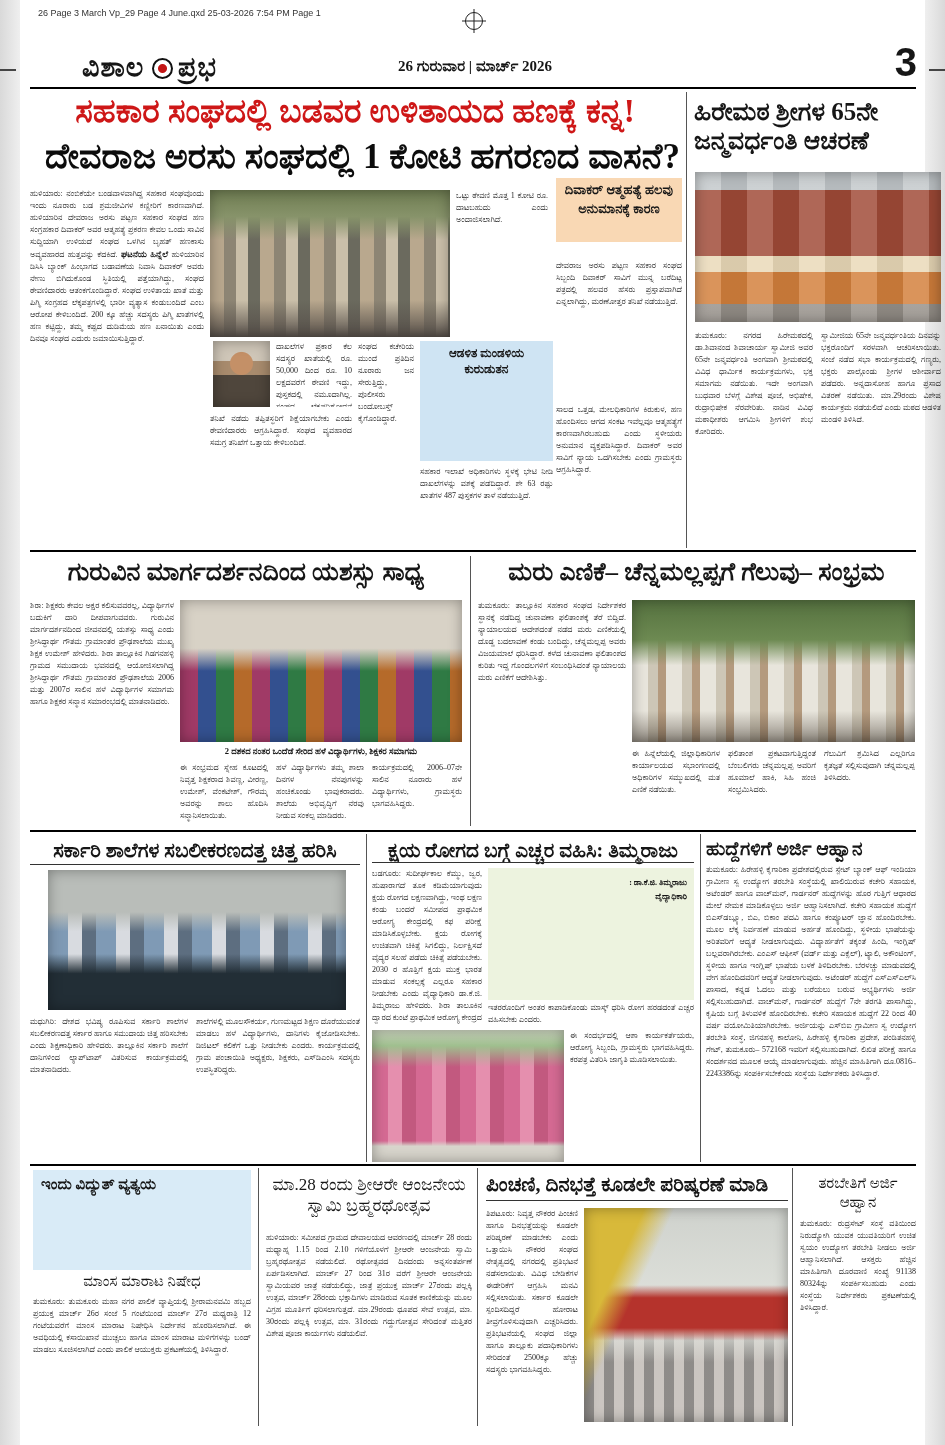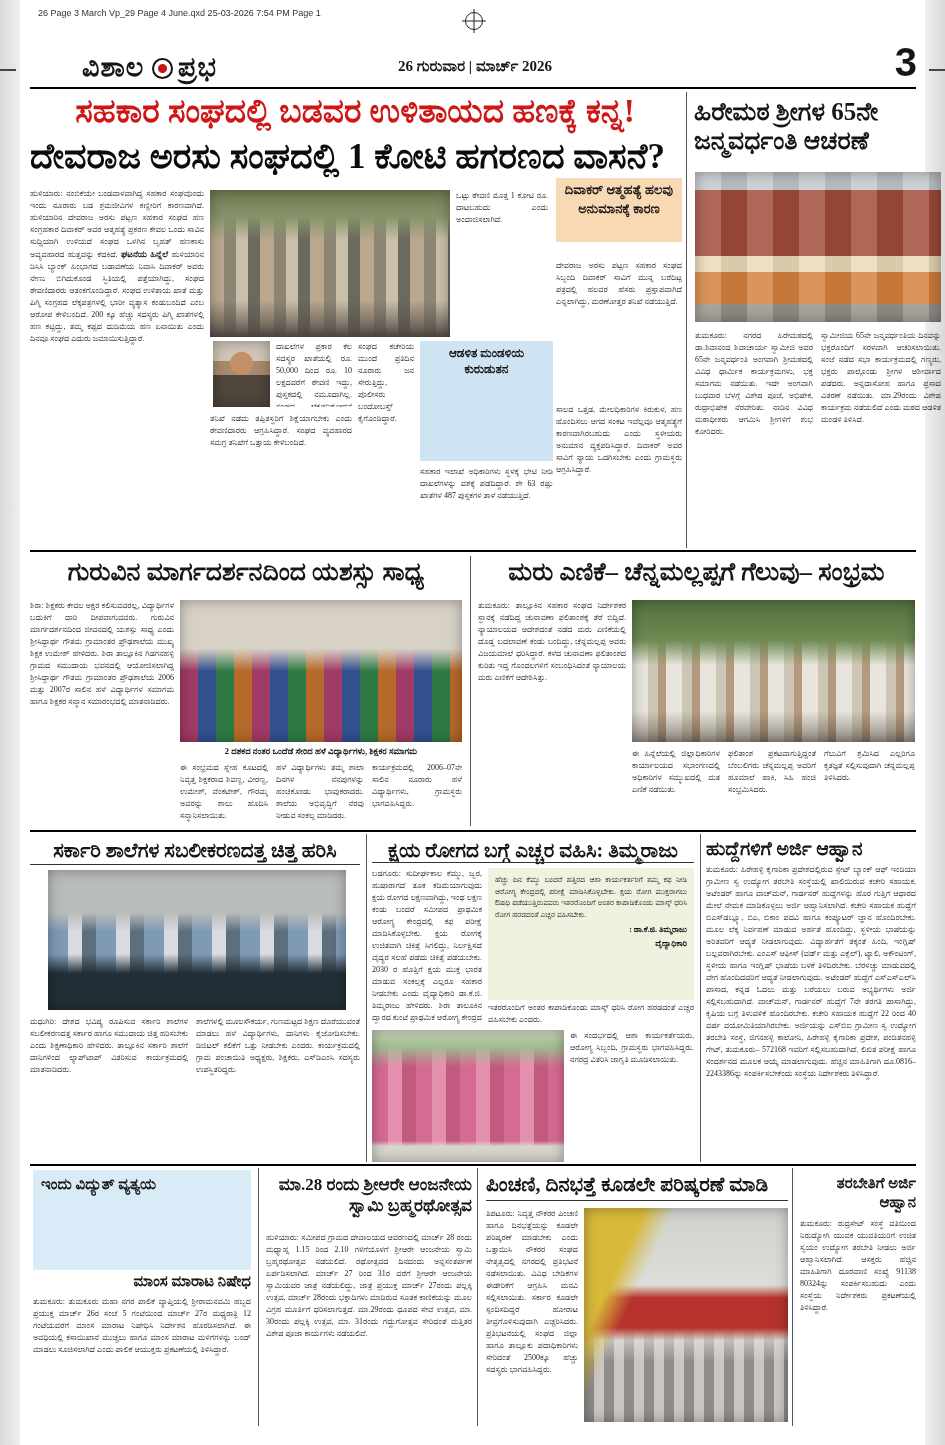--- a/index.html
+++ b/index.html
@@ -17,26 +17,26 @@
   .mast-name{position:absolute;left:82px;top:52px;font-size:27px;font-weight:bold;letter-spacing:1px;}
   .mast-logo{position:absolute;left:152px;top:58px;width:17px;height:17px;border:2px solid #111;border-radius:50%;
              background:radial-gradient(circle,#c31616 0 4px,#fff 5px);}
   .mast-name2{position:absolute;left:178px;top:52px;font-size:27px;font-weight:bold;letter-spacing:1px;}
   .mast-date{position:absolute;left:330px;top:58px;width:290px;text-align:center;font-size:15px;font-weight:bold;}
   .pageno{position:absolute;right:28px;top:40px;font-size:40px;font-weight:bold;font-family:"Liberation Sans",sans-serif;}
   .hrule{position:absolute;left:30px;width:886px;background:#000;}
   .vrule{position:absolute;width:1px;background:#555;}
   .kicker{position:absolute;left:30px;top:92px;width:650px;text-align:center;
           font-size:33px;font-weight:bold;color:#ce1717;line-height:1.2;}
-  .mainhead{position:absolute;left:30px;top:136px;width:650px;text-align:left;
+  .mainhead{position:absolute;left:30px;top:136px;width:650px;text-align:right;
           font-size:35px;font-weight:bold;color:#0c0c0c;line-height:1.2;}
   .h2{position:absolute;font-size:25px;font-weight:bold;text-align:center;line-height:1.15;}
   .h3{position:absolute;font-size:20px;font-weight:bold;text-align:center;line-height:1.2;}
   .h3l{position:absolute;font-size:19px;font-weight:bold;text-align:left;line-height:1.2;}
-  .h4{position:absolute;font-size:15px;font-weight:bold;text-align:right;line-height:1.25;}
+  .h4{position:absolute;font-size:15px;font-weight:normal;text-align:center;line-height:1.25;}
   .txt{position:absolute;font-size:8px;line-height:1.5;text-align:justify;overflow:hidden;color:#1d1d1d;}
   .txt .sub{font-weight:bold;font-size:8.5px;}
   .box{position:absolute;overflow:hidden;}
   .box-orange{background:#f9d8b4;text-align:center;font-weight:bold;font-size:13px;line-height:1.45;padding:3px 6px;}
   .box-blue{background:#cfe4f3;padding:5px 6px;}
   .box-blue .bt{font-weight:bold;font-size:12px;text-align:center;line-height:1.3;margin-bottom:3px;}
   .box-blue .bb{font-size:7.5px;line-height:1.5;text-align:justify;}
   .box-green{background:#edf3df;padding:6px 7px;}
   .box-green .bb{font-size:7.5px;line-height:1.55;text-align:justify;}
   .box-green .ba{font-size:8px;font-weight:bold;text-align:right;margin-top:4px;}
@@ -168,27 +168,26 @@
     <div class="ph ph6" style="left:48px;top:870px;width:298px;height:140px;"></div>
     <div class="txt" style="left:30px;top:1016px;width:158px;height:146px;">ಮಧುಗಿರಿ: ದೇಶದ ಭವಿಷ್ಯ ರೂಪಿಸುವ ಸರ್ಕಾರಿ ಶಾಲೆಗಳ ಸಬಲೀಕರಣದತ್ತ ಸರ್ಕಾರ ಹಾಗೂ ಸಮುದಾಯ ಚಿತ್ತ ಹರಿಸಬೇಕು ಎಂದು ಶಿಕ್ಷಣಾಧಿಕಾರಿ ಹೇಳಿದರು. ತಾಲ್ಲೂಕಿನ ಸರ್ಕಾರಿ ಶಾಲೆಗೆ ದಾನಿಗಳಿಂದ ಲ್ಯಾಪ್‌ಟಾಪ್ ವಿತರಿಸುವ ಕಾರ್ಯಕ್ರಮದಲ್ಲಿ ಮಾತನಾಡಿದರು.</div>
     <div class="txt" style="left:196px;top:1016px;width:164px;height:146px;">ಶಾಲೆಗಳಲ್ಲಿ ಮೂಲಸೌಕರ್ಯ, ಗುಣಮಟ್ಟದ ಶಿಕ್ಷಣ ದೊರೆಯುವಂತೆ ಮಾಡಲು ಹಳೆ ವಿದ್ಯಾರ್ಥಿಗಳು, ದಾನಿಗಳು ಕೈಜೋಡಿಸಬೇಕು. ಡಿಜಿಟಲ್ ಕಲಿಕೆಗೆ ಒತ್ತು ನೀಡಬೇಕು ಎಂದರು. ಕಾರ್ಯಕ್ರಮದಲ್ಲಿ ಗ್ರಾಮ ಪಂಚಾಯಿತಿ ಅಧ್ಯಕ್ಷರು, ಶಿಕ್ಷಕರು, ಎಸ್‌ಡಿಎಂಸಿ ಸದಸ್ಯರು ಉಪಸ್ಥಿತರಿದ್ದರು.</div>
   </div>
 
   <div>
     <div class="h3" style="left:372px;top:838px;width:322px;">ಕ್ಷಯ ರೋಗದ ಬಗ್ಗೆ ಎಚ್ಚರ ವಹಿಸಿ: ತಿಮ್ಮರಾಜು</div>
     <div class="headrule" style="left:372px;top:862px;width:322px;"></div>
     <div class="txt" style="left:372px;top:868px;width:110px;height:158px;">ಬಡಗೂರು: ಸುದೀರ್ಘಕಾಲ ಕೆಮ್ಮು, ಜ್ವರ, ಹುಷಾರಾಗದೆ ತೂಕ ಕಡಿಮೆಯಾಗುವುದು ಕ್ಷಯ ರೋಗದ ಲಕ್ಷಣವಾಗಿದ್ದು, ಇಂಥ ಲಕ್ಷಣ ಕಂಡು ಬಂದರೆ ಸಮೀಪದ ಪ್ರಾಥಮಿಕ ಆರೋಗ್ಯ ಕೇಂದ್ರದಲ್ಲಿ ಕಫ ಪರೀಕ್ಷೆ ಮಾಡಿಸಿಕೊಳ್ಳಬೇಕು. ಕ್ಷಯ ರೋಗಕ್ಕೆ ಉಚಿತವಾಗಿ ಚಿಕಿತ್ಸೆ ಸಿಗಲಿದ್ದು, ನಿರ್ಲಕ್ಷಿಸದೆ ವೈದ್ಯರ ಸಲಹೆ ಪಡೆದು ಚಿಕಿತ್ಸೆ ಪಡೆಯಬೇಕು. 2030 ರ ಹೊತ್ತಿಗೆ ಕ್ಷಯ ಮುಕ್ತ ಭಾರತ ಮಾಡುವ ಸಂಕಲ್ಪಕ್ಕೆ ಎಲ್ಲರೂ ಸಹಕಾರ ನೀಡಬೇಕು ಎಂದು ವೈದ್ಯಾಧಿಕಾರಿ ಡಾ.ಕೆ.ಜಿ. ತಿಮ್ಮರಾಜು ಹೇಳಿದರು. ಶಿರಾ ತಾಲೂಕಿನ ದ್ವಾರದ ಕುಂಟೆ ಪ್ರಾಥಮಿಕ ಆರೋಗ್ಯ ಕೇಂದ್ರದ ವತಿಯಿಂದ ನಡೆದ ವಿಶ್ವ ಕ್ಷಯ ರೋಗ ದಿನಾಚರಣೆಯಲ್ಲಿ ಮಾತನಾಡಿದರು.</div>
     <div class="box box-green" style="left:488px;top:868px;width:192px;height:120px;">
-      <div class="bb">ಹೆಚ್ಚು ದಿನ ಕೆಮ್ಮು ಬಂದರೆ ಹತ್ತಿರದ ಆಶಾ ಕಾರ್ಯಕರ್ತರಿಗೆ ತಮ್ಮ ಕಫ ನೀಡಿ ಆರೋಗ್ಯ ಕೇಂದ್ರದಲ್ಲಿ ಪರೀಕ್ಷೆ ಮಾಡಿಸಿಕೊಳ್ಳಬೇಕು. ಕ್ಷಯ ರೋಗ ಮುಕ್ತರಾಗಲು ಔಷಧಿ ಪಡೆಯುತ್ತಿರುವವರು ಇತರರೊಂದಿಗೆ ಅಂತರ ಕಾಪಾಡಿಕೊಂಡು ಮಾಸ್ಕ್ ಧರಿಸಿ ರೋಗ ಹರಡದಂತೆ ಎಚ್ಚರ ವಹಿಸಬೇಕು.</div>
       <div class="ba">: ಡಾ.ಕೆ.ಜಿ. ತಿಮ್ಮರಾಜು</div>
       <div class="ba">ವೈದ್ಯಾಧಿಕಾರಿ</div>
     </div>
     <div class="txt" style="left:488px;top:1002px;width:206px;height:26px;">ಇತರರೊಂದಿಗೆ ಅಂತರ ಕಾಪಾಡಿಕೊಂಡು ಮಾಸ್ಕ್ ಧರಿಸಿ ರೋಗ ಹರಡದಂತೆ ಎಚ್ಚರ ವಹಿಸಬೇಕು ಎಂದರು.</div>
     <div class="ph ph7" style="left:372px;top:1030px;width:192px;height:132px;"></div>
-    <div class="txt" style="left:570px;top:1030px;width:124px;height:132px;">ಈ ಸಂದರ್ಭದಲ್ಲಿ ಆಶಾ ಕಾರ್ಯಕರ್ತೆಯರು, ಆರೋಗ್ಯ ಸಿಬ್ಬಂದಿ, ಗ್ರಾಮಸ್ಥರು ಭಾಗವಹಿಸಿದ್ದರು. ನಗರದ್ರ ವಿತರಿಸಿ ಜಾಗೃತಿ ಮೂಡಿಸಲಾಯಿತು.</div>
+    <div class="txt" style="left:570px;top:1030px;width:124px;height:132px;">ಈ ಸಂದರ್ಭದಲ್ಲಿ ಆಶಾ ಕಾರ್ಯಕರ್ತೆಯರು, ಆರೋಗ್ಯ ಸಿಬ್ಬಂದಿ, ಗ್ರಾಮಸ್ಥರು ಭಾಗವಹಿಸಿದ್ದರು. ಕರಪತ್ರ ವಿತರಿಸಿ ಜಾಗೃತಿ ಮೂಡಿಸಲಾಯಿತು.</div>
   </div>
 
   <div>
     <div class="h3l" style="left:706px;top:838px;width:210px;">ಹುದ್ದೆಗಳಿಗೆ ಅರ್ಜಿ ಆಹ್ವಾನ</div>
     <div class="txt" style="left:706px;top:864px;width:210px;height:298px;">
       <span>ತುಮಕೂರು: ಹಿರೇಹಳ್ಳಿ ಕೈಗಾರಿಕಾ ಪ್ರದೇಶದಲ್ಲಿರುವ ಸ್ಟೇಟ್ ಬ್ಯಾಂಕ್ ಆಫ್ ಇಂಡಿಯಾ ಗ್ರಾಮೀಣ ಸ್ವ ಉದ್ಯೋಗ ತರಬೇತಿ ಸಂಸ್ಥೆಯಲ್ಲಿ ಖಾಲಿಯಿರುವ ಕಚೇರಿ ಸಹಾಯಕ, ಅಟೆಂಡರ್ ಹಾಗೂ ವಾಚ್‌ಮನ್, ಗಾರ್ಡನರ್ ಹುದ್ದೆಗಳನ್ನು ಹೊರ ಗುತ್ತಿಗೆ ಆಧಾರದ ಮೇಲೆ ನೇಮಕ ಮಾಡಿಕೊಳ್ಳಲು ಅರ್ಜಿ ಆಹ್ವಾನಿಸಲಾಗಿದೆ.</span>  
       <span>ಕಚೇರಿ ಸಹಾಯಕ ಹುದ್ದೆಗೆ ಬಿಎಸ್‌ಡಬ್ಲ್ಯೂ, ಬಿಎ, ಬಿಕಾಂ ಪದವಿ ಹಾಗೂ ಕಂಪ್ಯೂಟರ್ ಜ್ಞಾನ ಹೊಂದಿರಬೇಕು. ಮೂಲ ಲೆಕ್ಕ ನಿರ್ವಹಣೆ ಮಾಡುವ ಅರ್ಹತೆ ಹೊಂದಿದ್ದು, ಸ್ಥಳೀಯ ಭಾಷೆಯನ್ನು ಅರಿತವರಿಗೆ ಆದ್ಯತೆ ನೀಡಲಾಗುವುದು. ವಿದ್ಯಾರ್ಹತೆಗೆ ತಕ್ಕಂತೆ ಹಿಂದಿ, ಇಂಗ್ಲಿಷ್ ಬಲ್ಲವರಾಗಿರಬೇಕು. ಎಂಎಸ್ ಆಫೀಸ್ (ವರ್ಡ್ ಮತ್ತು ಎಕ್ಸೆಲ್), ಟ್ಯಾಲಿ, ಅಕೌಂಟಿಂಗ್, ಸ್ಥಳೀಯ ಹಾಗೂ ಇಂಗ್ಲಿಷ್ ಭಾಷೆಯ ಬಳಕೆ ತಿಳಿದಿರಬೇಕು. ಬೆರಳಚ್ಚು ಮಾಡುವದಲ್ಲಿ ವೇಗ ಹೊಂದಿದವರಿಗೆ ಆದ್ಯತೆ ನೀಡಲಾಗುವುದು.</span>  
       <span>ಅಟೆಂಡರ್ ಹುದ್ದೆಗೆ ಎಸ್‌ಎಸ್‌ಎಲ್‌ಸಿ ಪಾಸಾದ, ಕನ್ನಡ ಓದಲು ಮತ್ತು ಬರೆಯಲು ಬರುವ ಅಭ್ಯರ್ಥಿಗಳು ಅರ್ಜಿ ಸಲ್ಲಿಸಬಹುದಾಗಿದೆ. ವಾಚ್‌ಮನ್, ಗಾರ್ಡನರ್ ಹುದ್ದೆಗೆ 7ನೇ ತರಗತಿ ಪಾಸಾಗಿದ್ದು, ಕೃಷಿಯ ಬಗ್ಗೆ ತಿಳುವಳಿಕೆ ಹೊಂದಿರಬೇಕು. ಕಚೇರಿ ಸಹಾಯಕ ಹುದ್ದೆಗೆ 22 ರಿಂದ 40 ವರ್ಷ ವಯೋಮಿತಿಯಾಗಿರಬೇಕು.</span>  
       <span>ಅರ್ಜಿಯನ್ನು ಎಸ್‌ಬಿಐ ಗ್ರಾಮೀಣ ಸ್ವ ಉದ್ಯೋಗ ತರಬೇತಿ ಸಂಸ್ಥೆ, ಜಿಗನಹಳ್ಳಿ ಕಾಲೋನಿ, ಹಿರೇಹಳ್ಳಿ ಕೈಗಾರಿಕಾ ಪ್ರದೇಶ, ಪಂಡಿತನಹಳ್ಳಿ ಗೇಟ್, ತುಮಕೂರು– 572168 ಇವರಿಗೆ ಸಲ್ಲಿಸಬಹುದಾಗಿದೆ. ಲಿಖಿತ ಪರೀಕ್ಷೆ ಹಾಗೂ ಸಂದರ್ಶನದ ಮೂಲಕ ಆಯ್ಕೆ ಮಾಡಲಾಗುವುದು.</span>  
       <span>ಹೆಚ್ಚಿನ ಮಾಹಿತಿಗಾಗಿ ದೂ.0816– 2243386ನ್ನು ಸಂಪರ್ಕಿಸಬೇಕೆಂದು ಸಂಸ್ಥೆಯ ನಿರ್ದೇಶಕರು ತಿಳಿಸಿದ್ದಾರೆ.</span>  

